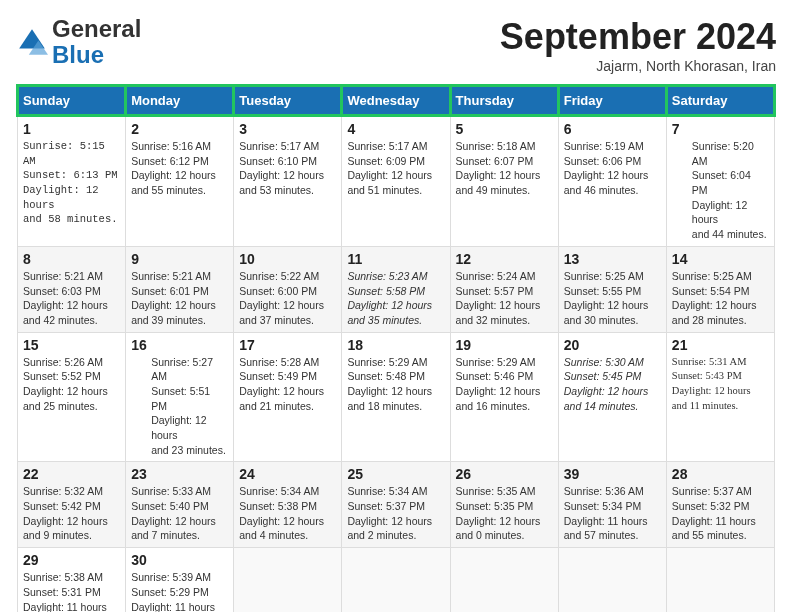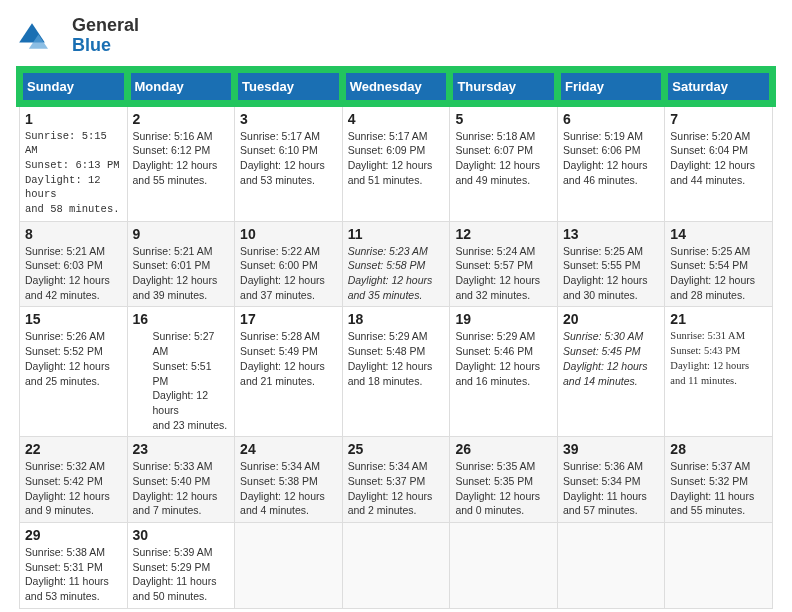--- a/index.html
+++ b/index.html
@@ -15,25 +15,24 @@
       justify-content: space-between;
       align-items: flex-start;
       margin-bottom: 10px;
     }
     .logo {
       display: flex;
       align-items: center;
       gap: 4px;
     }
     .logo-text {
-      font-size: 18px;
+      font-size: 24px;
       font-weight: bold;
       color: #333;
       line-height: 1.1;
-      margin-left: 20px;
     }
     .logo-text span { color: #1a6fb3; }
     .logo-icon {
       width: 32px;
       height: 32px;
     }
     .title-area { text-align: right; }
     .month-title {
       font-size: 36px;
       font-weight: bold;
@@ -48,21 +47,21 @@
       border-collapse: collapse;
       font-size: 11px;
     }
     thead tr th {
       background: #1a6fb3;
       color: #fff;
       padding: 6px 4px;
       text-align: left;
       font-size: 13px;
       font-weight: bold;
-      border: 7px solid #22c55e;
+      border: 3px solid #22c55e;
     }
     tbody tr td {
       vertical-align: top;
       border: 1px solid #ddd;
       padding: 4px 5px;
       width: 108px;
       min-height: 70px;
       background: #fff;
     }
     tbody tr:nth-child(even) td { background: #f5f5f5; }
@@ -86,20 +85,24 @@
 <div class="header-area">
   <div class="logo">
     <svg class="logo-icon" viewBox="0 0 40 40">
       <polygon points="20,4 36,28 4,28" fill="#1a6fb3"></polygon>
       <polygon points="28,18 40,36 16,36" fill="#5ba3d9" opacity="0.7"></polygon>
     </svg>
     <div class="logo-text">
       <div>General</div>
       <div><span>Blue</span></div>
     </div>
+  </div>
+  <div class="title-area">
+    <div class="month-title">September 2024</div>
+    <div class="subtitle">Jajarm, North Khorasan, Iran</div>
   </div>
 </div>
 
 <table>
   <thead>
     <tr>
       <th>Sunday</th>
       <th>Monday</th>
       <th>Tuesday</th>
       <th>Wednesday</th>
@@ -147,21 +150,21 @@
         </td>
         <td>
           <span class="day-number">6</span>
           <div class="day-info" style="white-space: pre-line;">Sunrise: 5:19 AM
 Sunset: 6:06 PM
 Daylight: 12 hours
 and 46 minutes.</div>
         </td>
         <td>
           <span class="day-number">7</span>
-          <div class="day-info" style="white-space: pre-line;">Sunrise: 5:20 AM
+          <div class="day-info" style="white-space: pre-line; margin-left: 20px;">Sunrise: 5:20 AM
 Sunset: 6:04 PM
 Daylight: 12 hours
 and 44 minutes.</div>
         </td>
       </tr>
       <tr>
         <td>
           <span class="day-number">8</span>
           <div class="day-info" style="white-space: pre-line;">Sunrise: 5:21 AM
 Sunset: 6:03 PM

